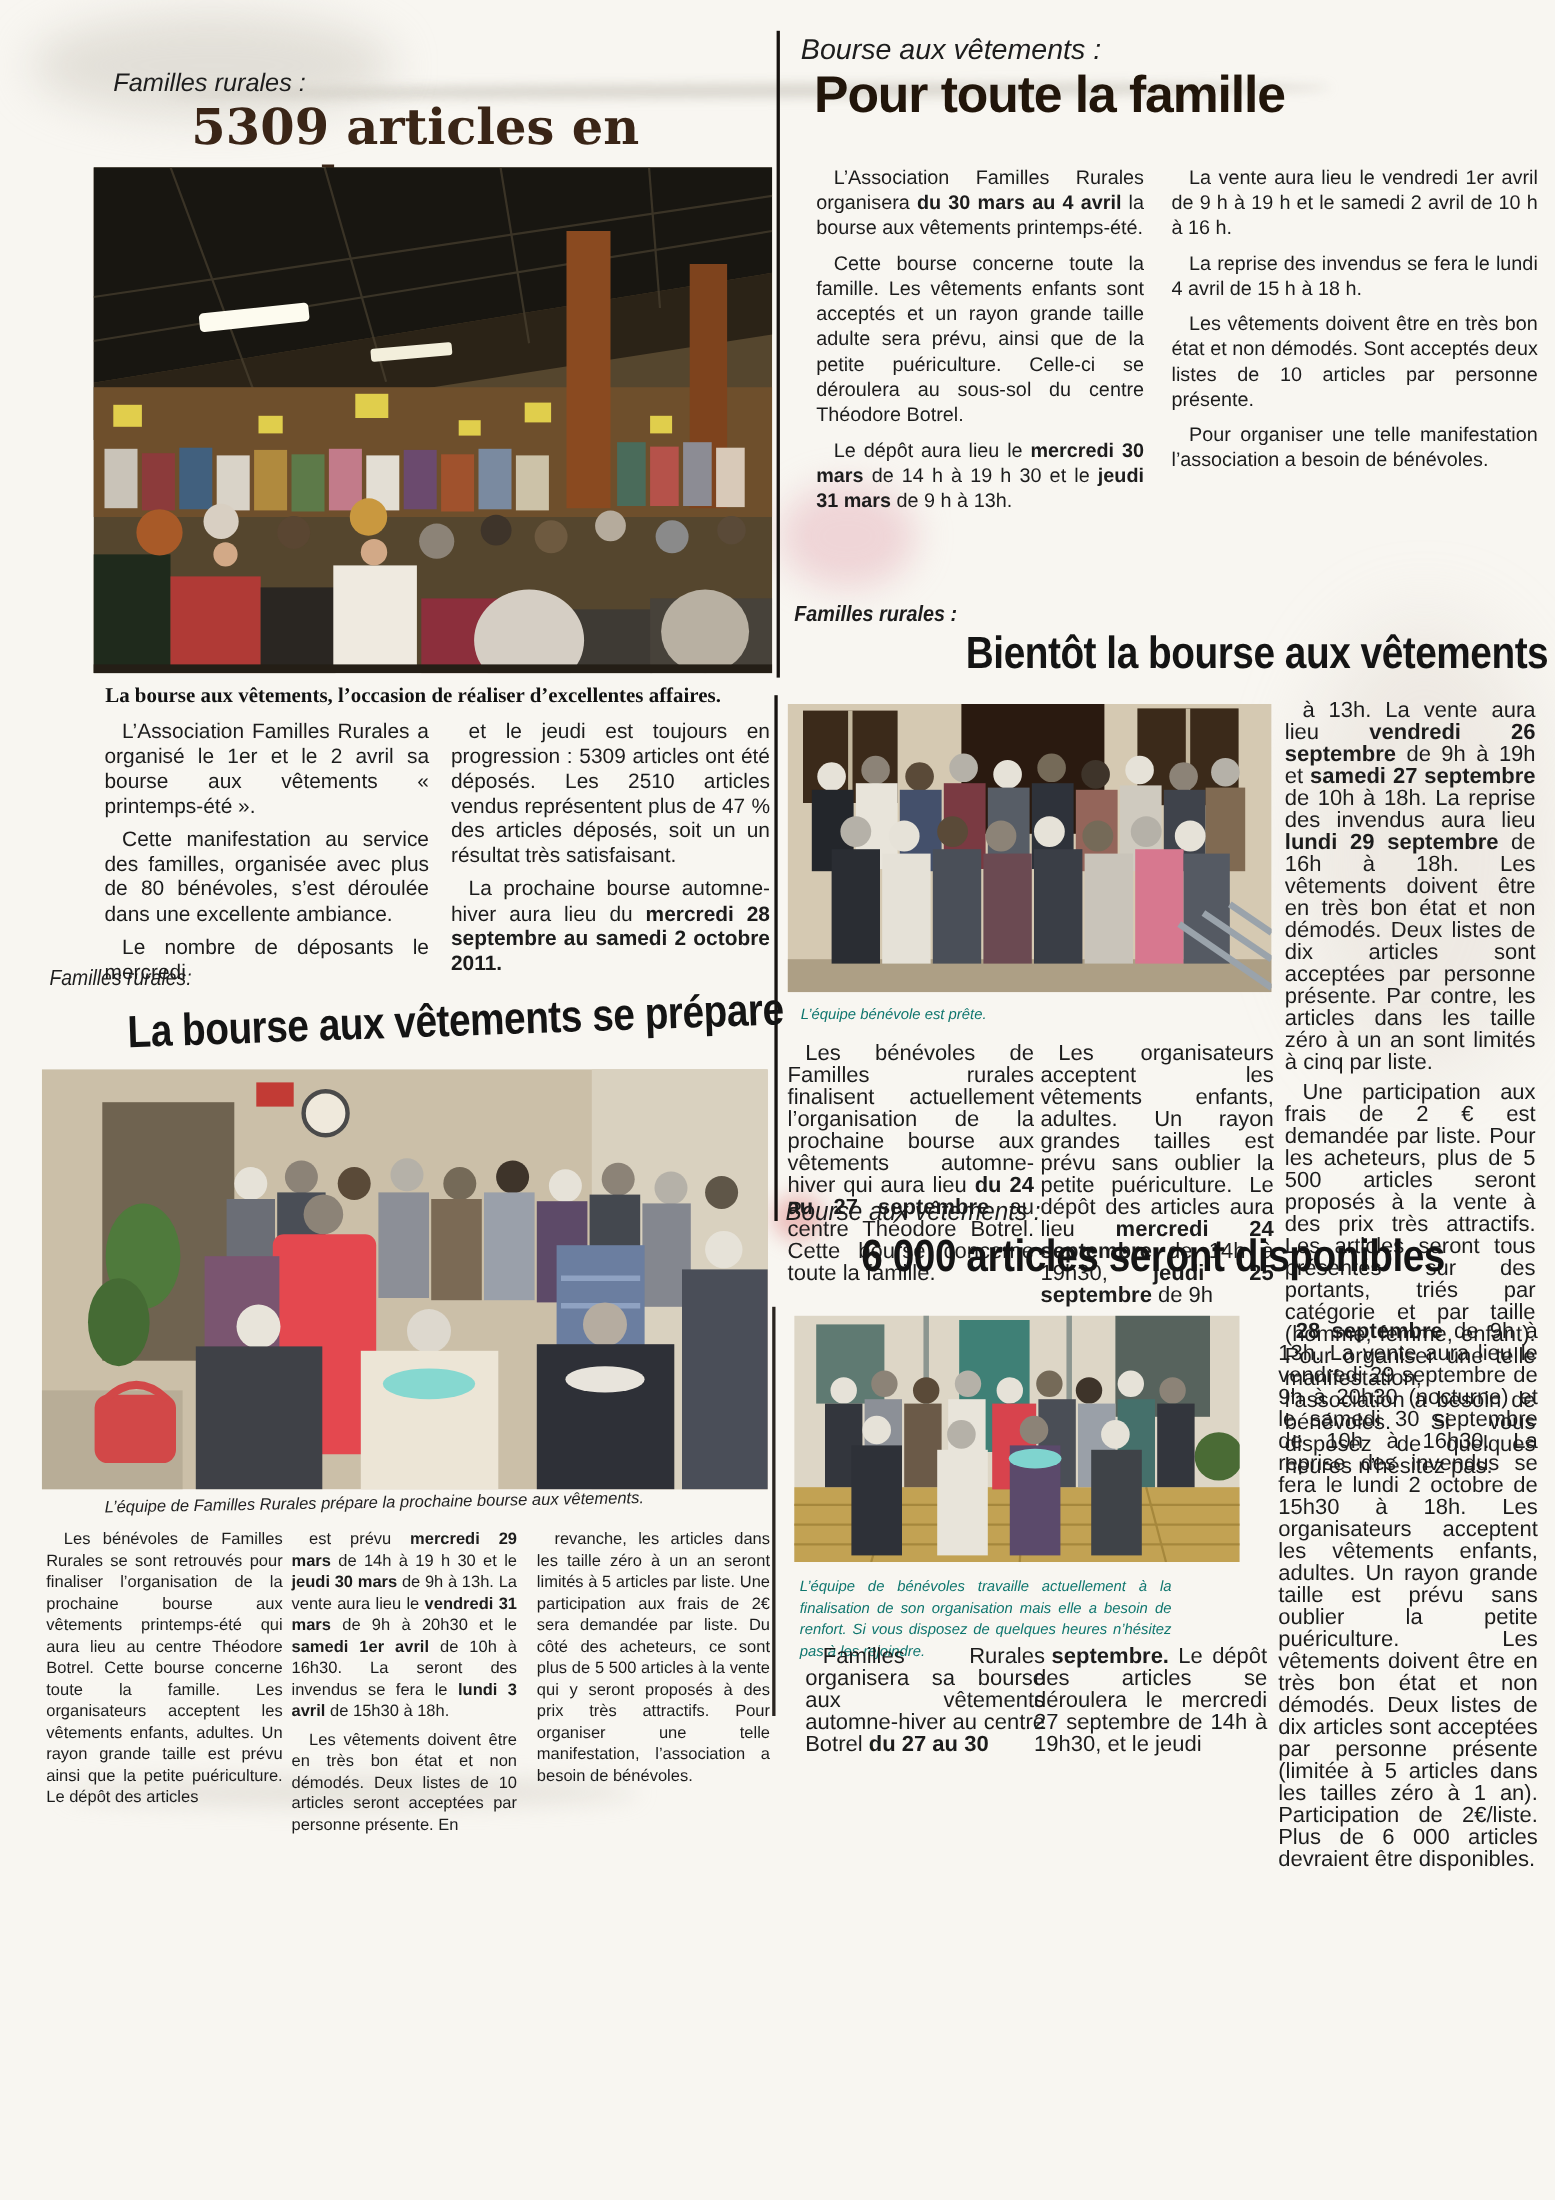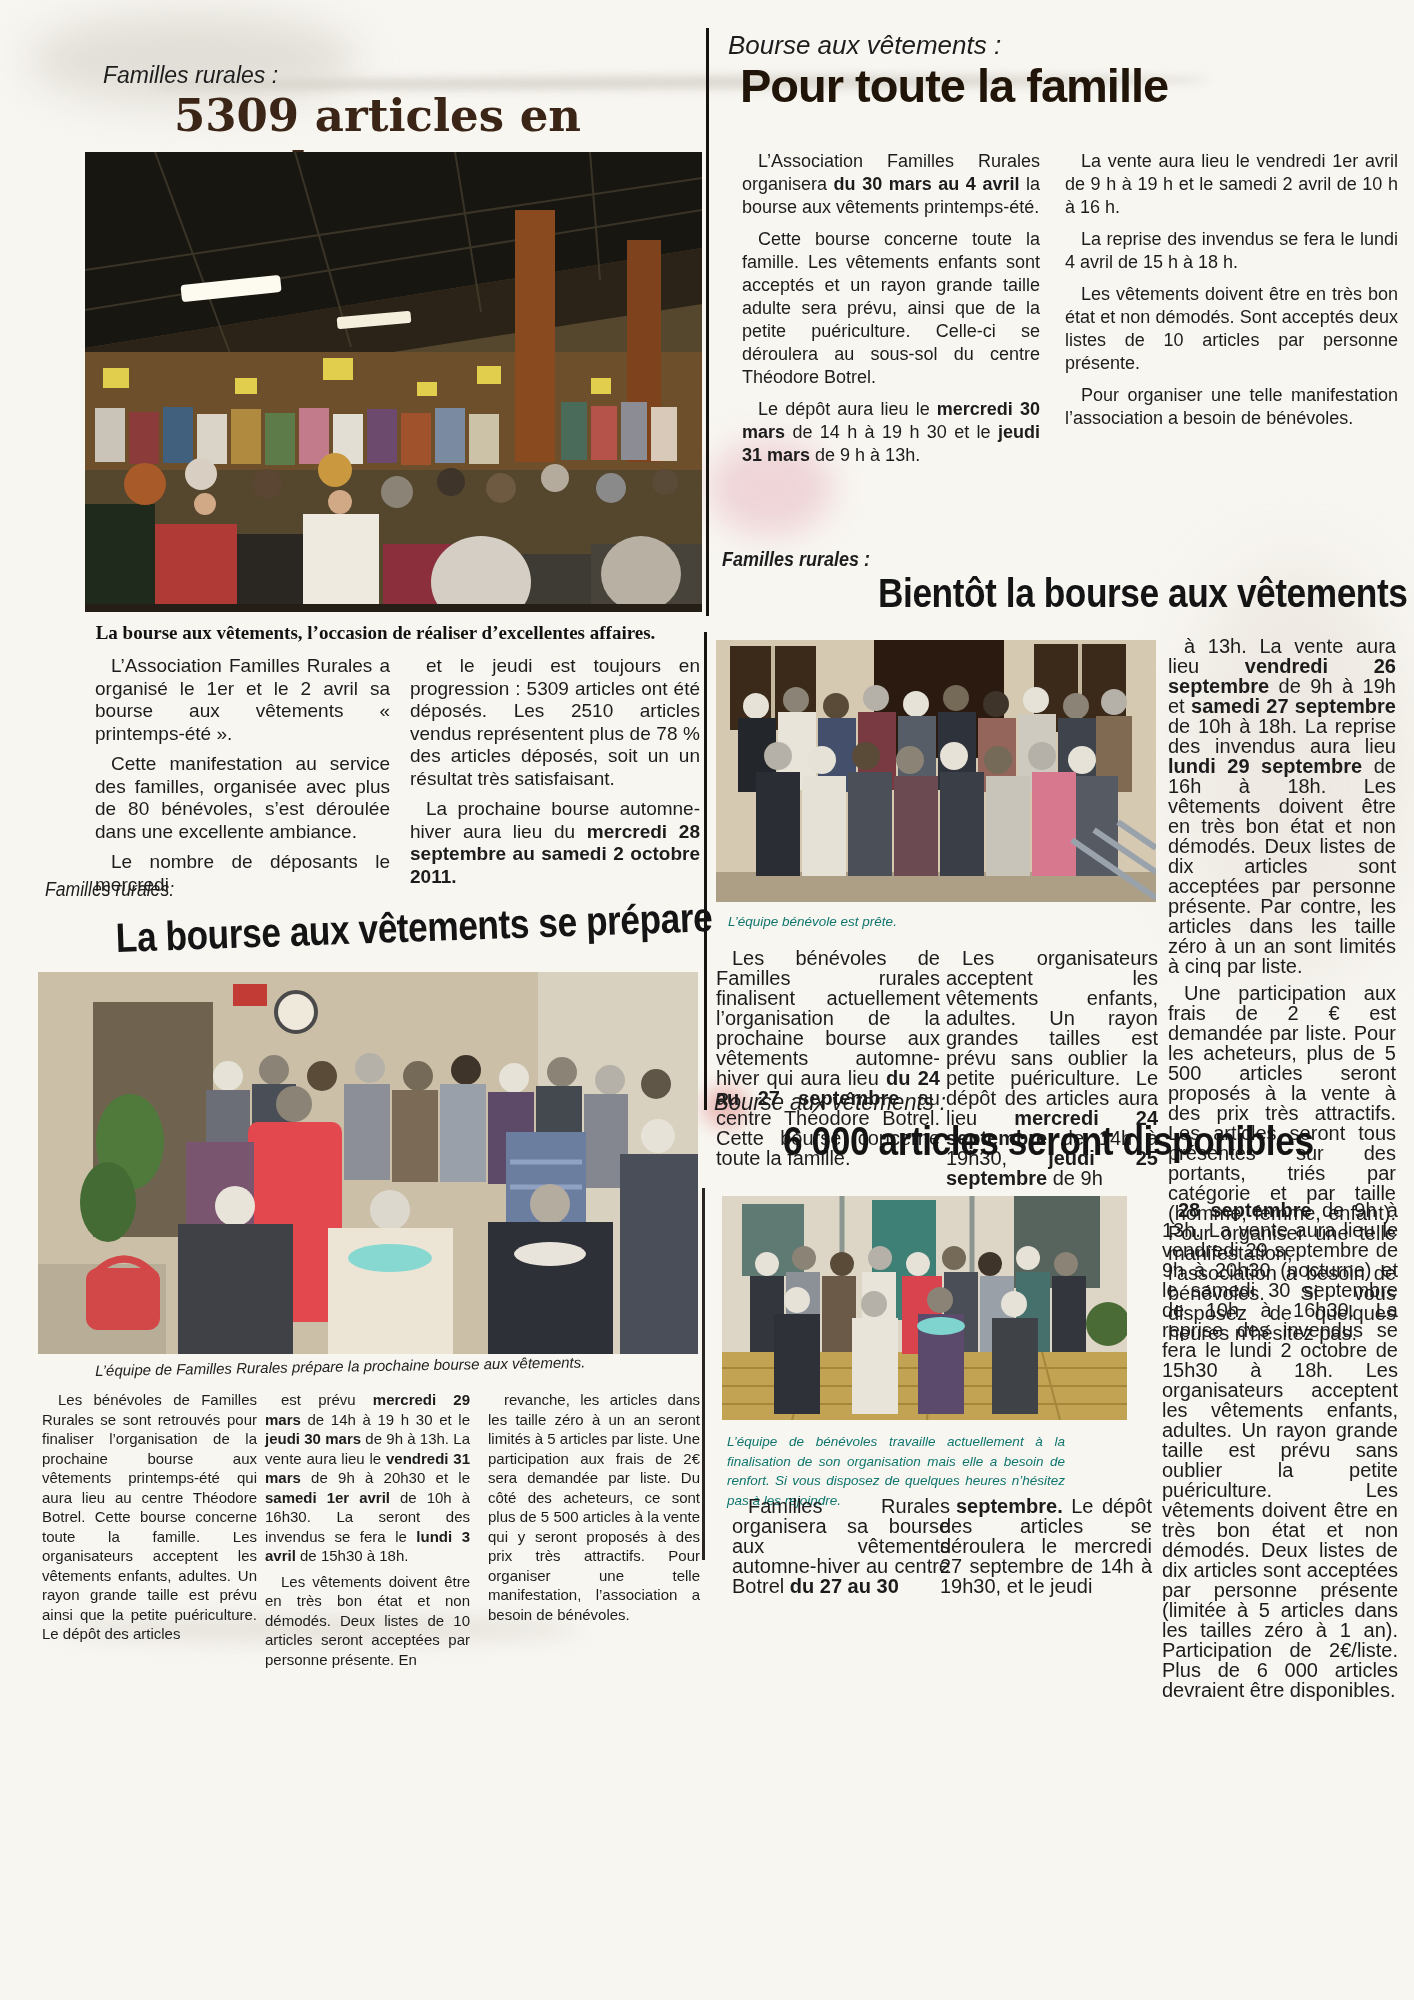--- a/index.html
+++ b/index.html
@@ -127,21 +127,21 @@
       </svg>
     </div>
 
     <div class="caption cap-serif" style="left:58px;top:567px;width:575px;">La bourse aux vêtements, l’occasion de réaliser d’excellentes affaires.</div>
     <div class="abs body-col f17" style="left:65px;top:600px;width:295px;">
         <p><span>L’Association Familles Rurales a organisé le 1er et le 2 avril sa bourse aux vêtements « printemps-été ».</span></p>
         <p><span>Cette manifestation au service des familles, organisée avec plus de 80 bénévoles, s’est déroulée dans une excellente ambiance.</span></p>
         <p><span>Le nombre de déposants le mercredi</span></p>
       </div>
     <div class="abs body-col f17" style="left:380px;top:600px;width:290px;">
-        <p><span>et le jeudi est toujours en progression : 5309 articles ont été déposés. Les 2510 articles vendus représentent plus de 78 % des articles déposés, soit un un résultat très satisfaisant.</span></p>
+        <p><span>et le jeudi est toujours en progression : 5309 articles ont été déposés. Les 2510 articles vendus représentent plus de 47 % des articles déposés, soit un un résultat très satisfaisant.</span></p>
         <p><span>La prochaine bourse automne-hiver aura lieu du </span><b>mercredi 28 septembre au samedi 2 octobre 2011.</b><span></span></p>
       </div>
   </section>
 
   <section class="article" style="left:712px;top:18px;width:700px;height:510px;">
     <div class="abs kicker k2" style="left:16px;top:12px;">Bourse aux vêtements :</div>
     <div class="abs headline h-grot" style="left:28px;top:40px;width:660px;">Pour toute la famille</div>
     <div class="abs body-col f18" style="left:30px;top:132px;width:298px;">
         <p><span>L’Association Familles Rurales organisera </span><b>du 30 mars au 4 avril</b><span> la bourse aux vêtements printemps-été.</span></p>
         <p><span>Cette bourse concerne toute la famille. Les vêtements enfants sont acceptés et un rayon grande taille adulte sera prévu, ainsi que de la petite puériculture. Celle-ci se déroulera au sous-sol du centre Théodore Botrel.</span></p>

